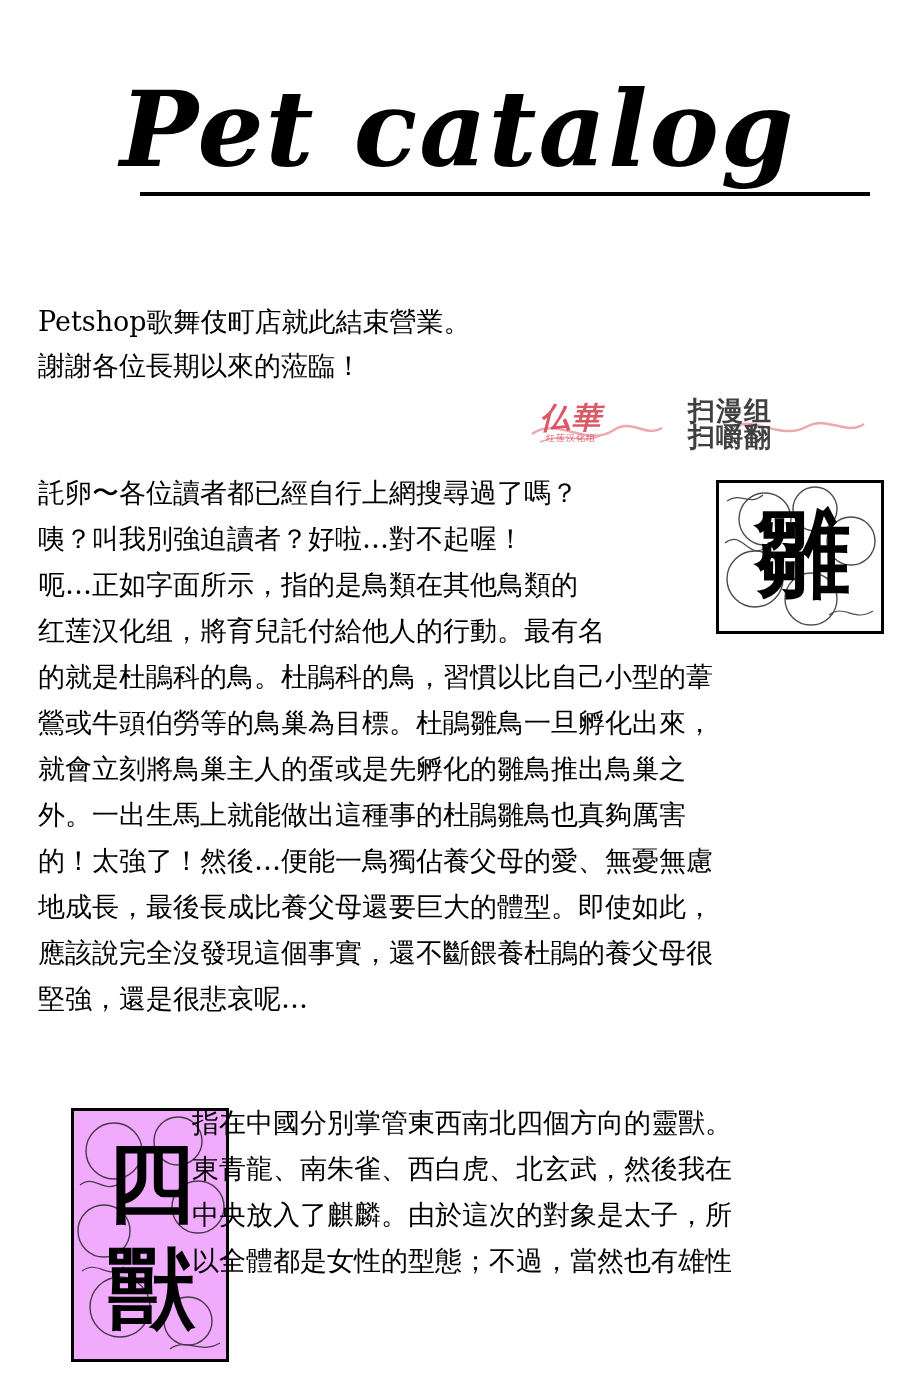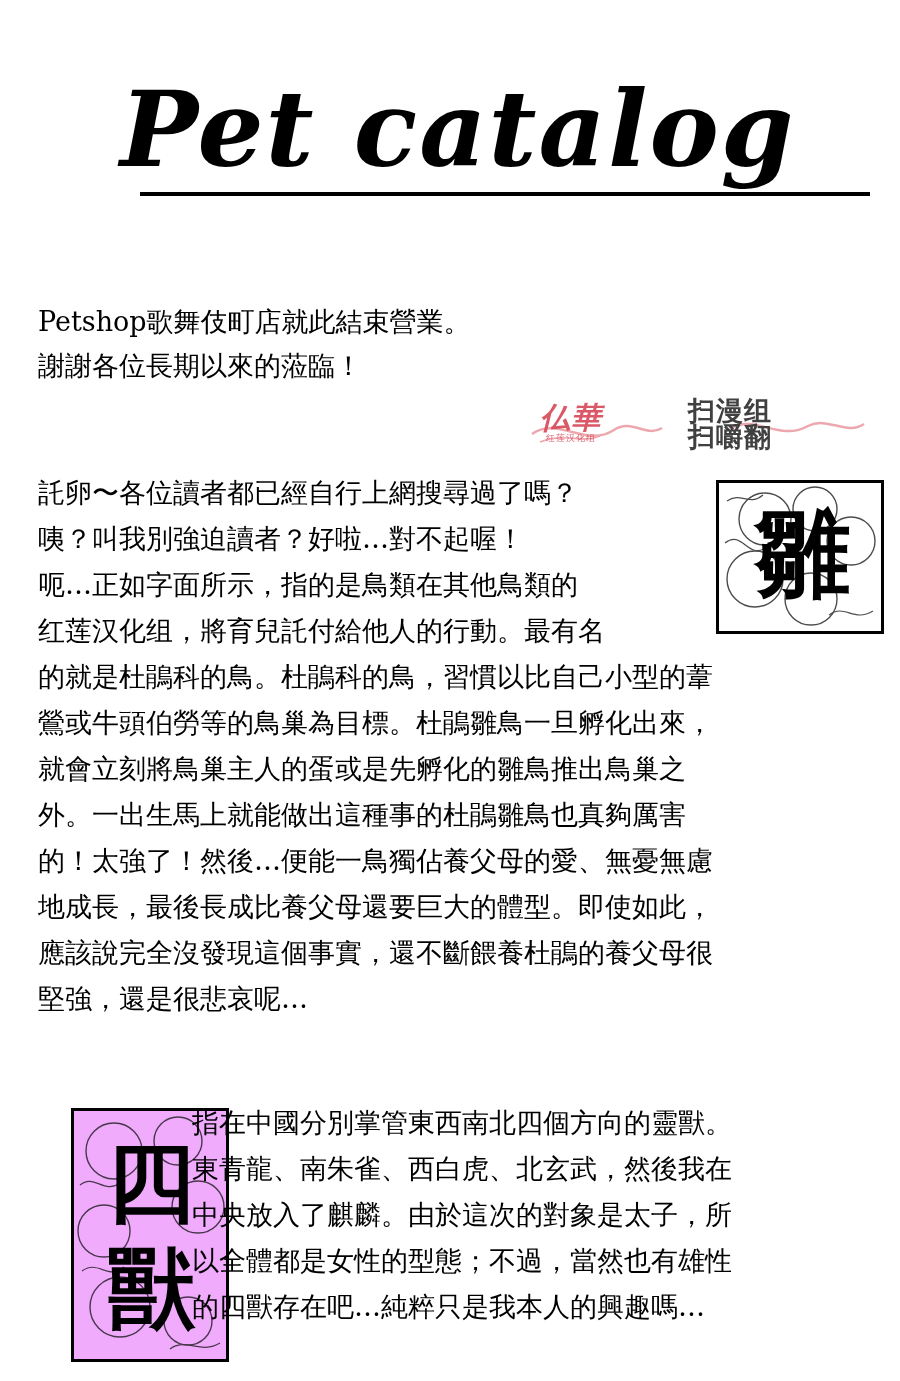--- a/index.html
+++ b/index.html
@@ -261,16 +261,15 @@
       <path d="M96 238 C112 226, 126 244, 146 232" fill="none" stroke="#111" stroke-width="1.2"></path>
     </svg>
     <div class="inset-kanji">四獸</div>
   </div>
 
   <div class="sec2-text">
     <div class="ln">指在中國分別掌管東西南北四個方向的靈獸。</div>
     <div class="ln">東青龍、南朱雀、西白虎、北玄武，然後我在</div>
     <div class="ln">中央放入了麒麟。由於這次的對象是太子，所</div>
     <div class="ln">以全體都是女性的型態；不過，當然也有雄性</div>
-    <div class="ln">的四獸存在吧…純粹只是我本人的興趣嗎…</div>
   </div>
 
 </div>
 
 </body></html>

